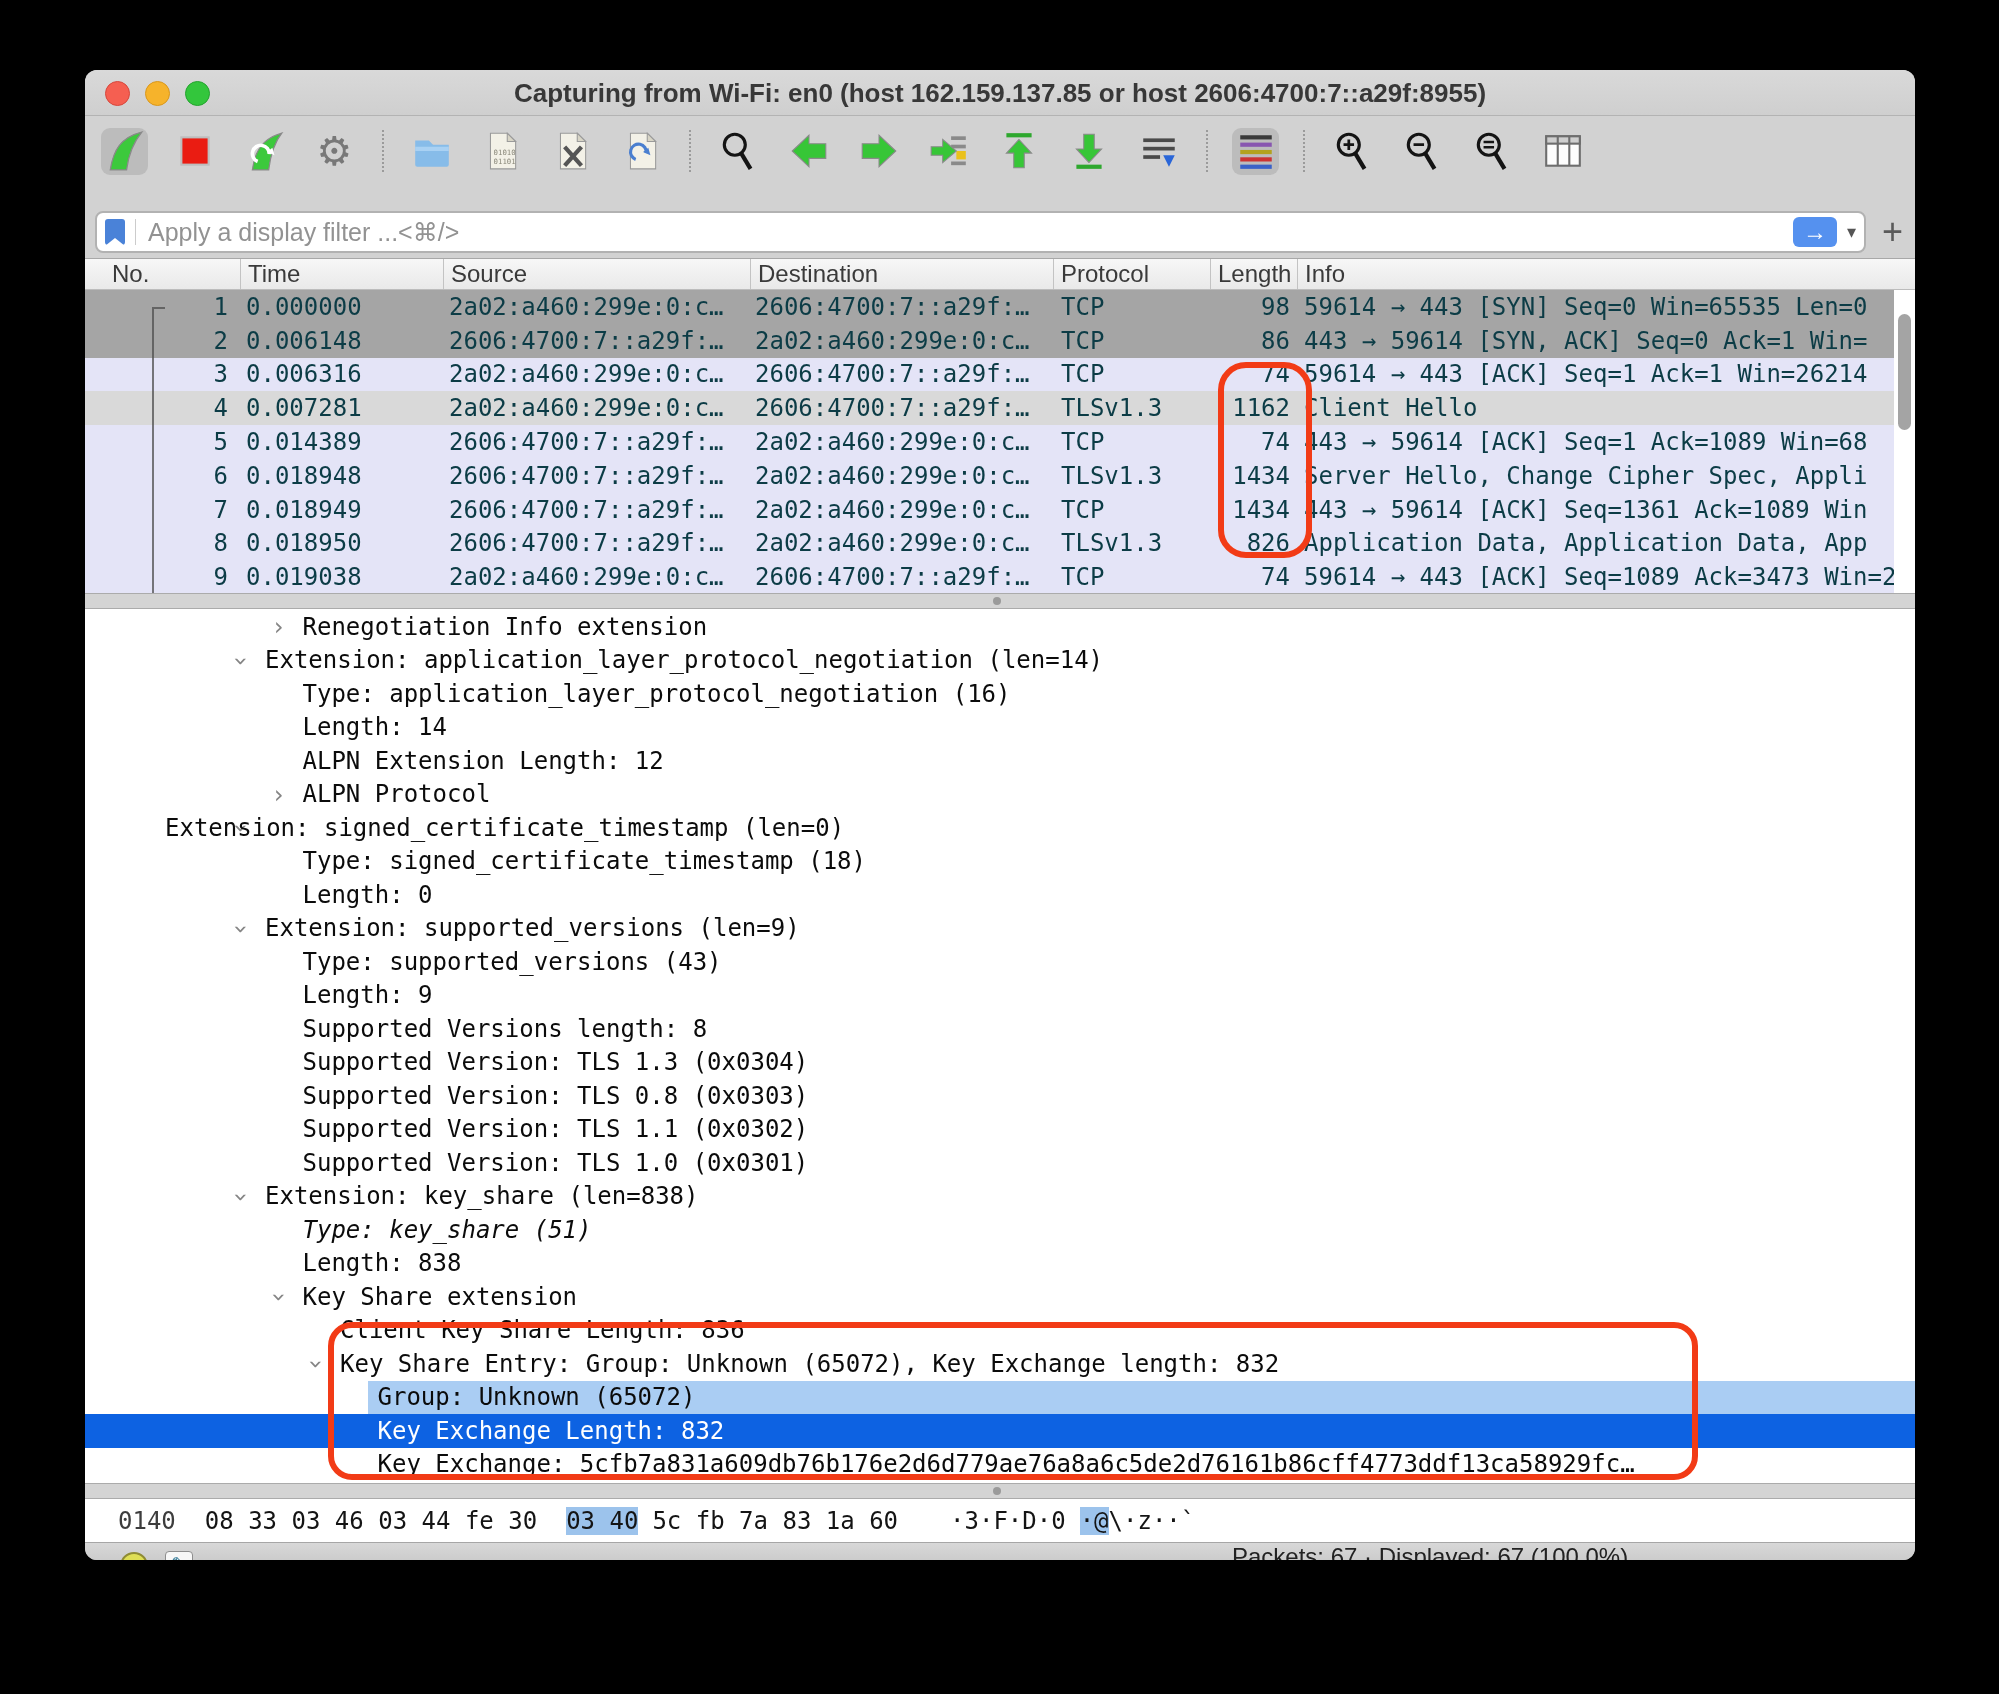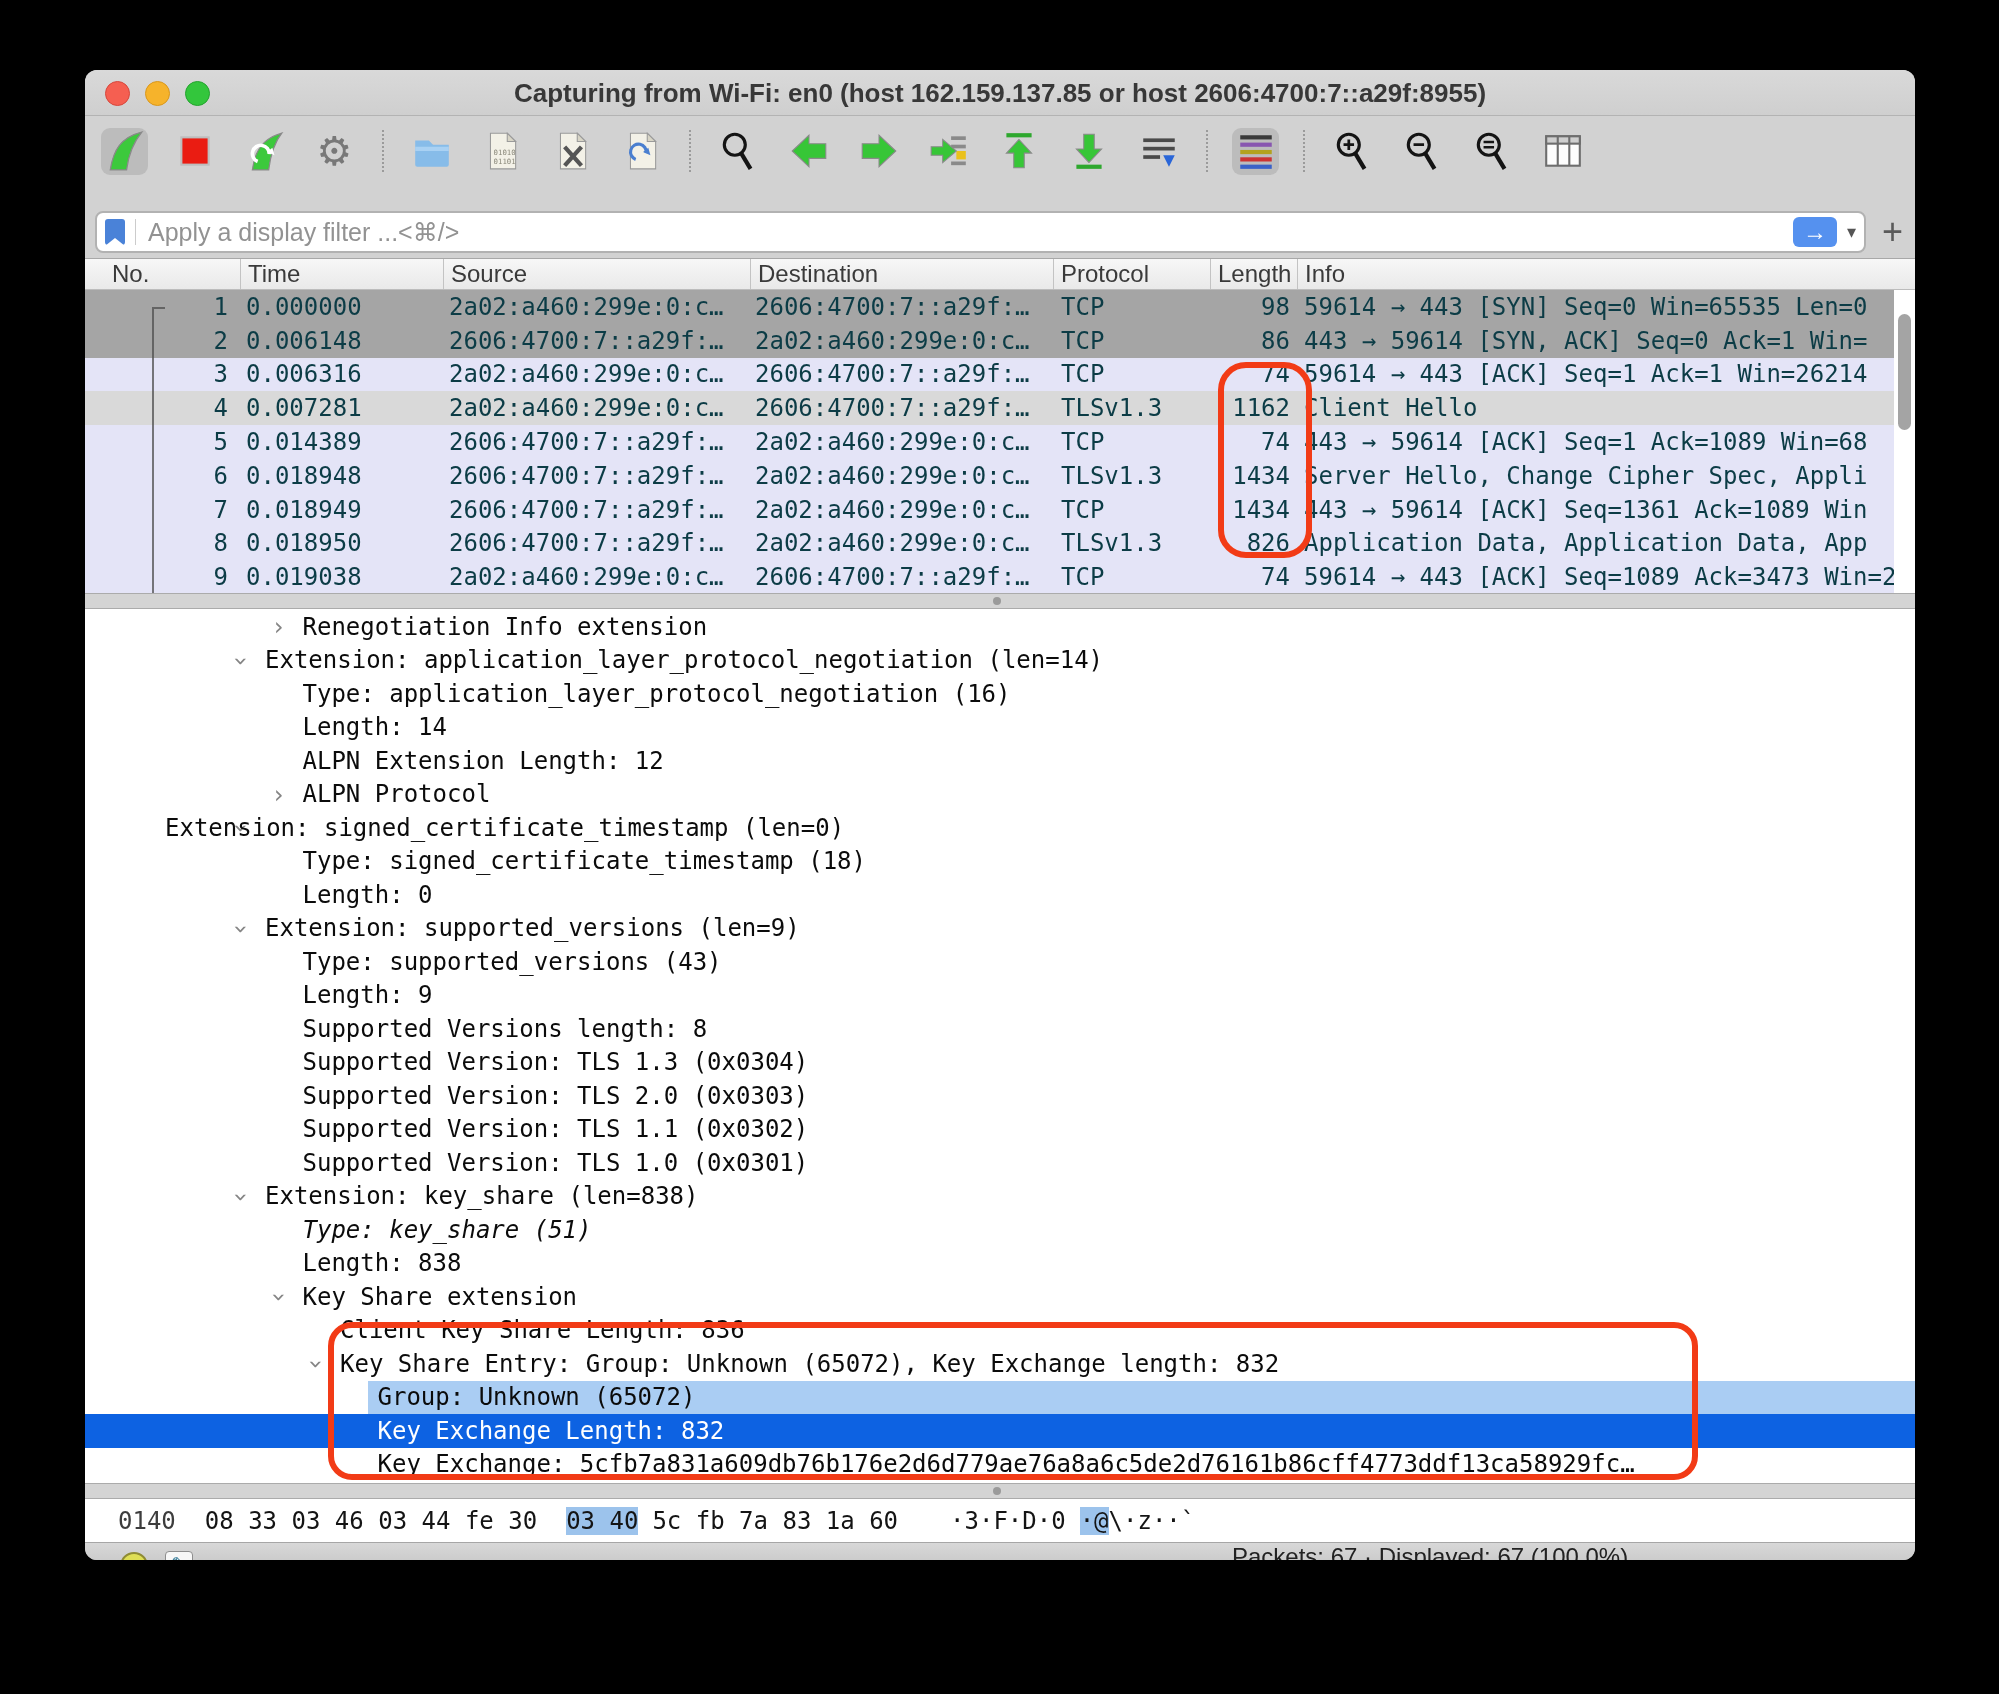--- a/index.html
+++ b/index.html
@@ -428,21 +428,21 @@
         <div class="dline">
           <span class="dtext" style="margin-left: 217.5px;">Length: 9</span>
         </div>
         <div class="dline">
           <span class="dtext" style="margin-left: 217.5px;">Supported Versions length: 8</span>
         </div>
         <div class="dline">
           <span class="dtext" style="margin-left: 217.5px;">Supported Version: TLS 1.3 (0x0304)</span>
         </div>
         <div class="dline">
-          <span class="dtext" style="margin-left: 217.5px;">Supported Version: TLS 2.0 (0x0303)</span>
+          <span class="dtext" style="margin-left: 217.5px;">Supported Version: TLS 0.8 (0x0303)</span>
         </div>
         <div class="dline">
           <span class="dtext" style="margin-left: 217.5px;">Supported Version: TLS 1.1 (0x0302)</span>
         </div>
         <div class="dline">
           <span class="dtext" style="margin-left: 217.5px;">Supported Version: TLS 1.0 (0x0301)</span>
         </div>
         <div class="dline">
           <span class="chev exp" style="left: 146px;">›</span>
           <span class="dtext" style="margin-left: 180px;">Extension: key_share (len=838)</span>

